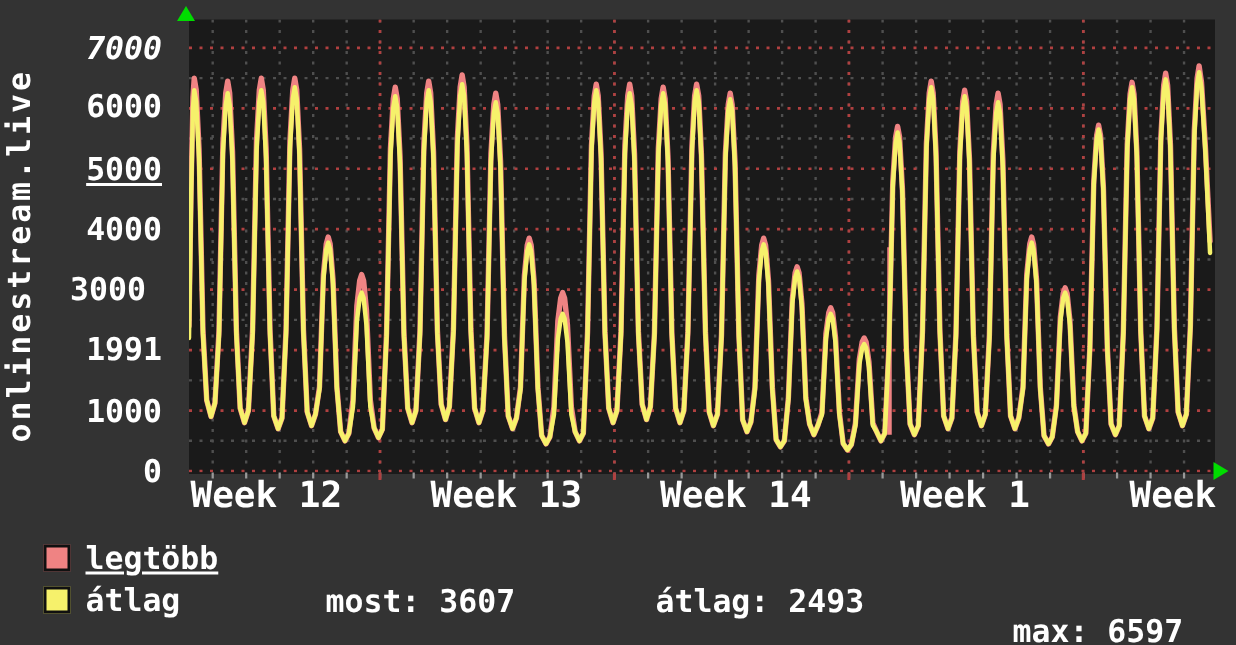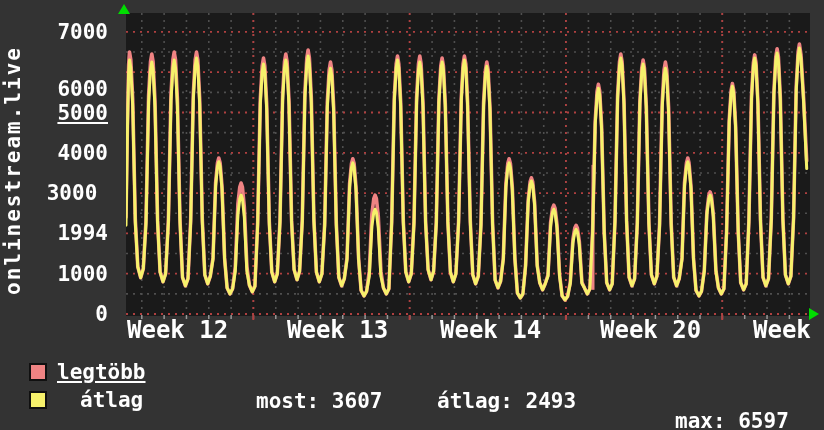--- a/index.html
+++ b/index.html
@@ -122,44 +122,44 @@
       <line x1="409.6" y1="315" x2="409.6" y2="320" stroke="#b04040" stroke-width="2"></line>
       <line x1="565.9" y1="315" x2="565.9" y2="320" stroke="#b04040" stroke-width="2"></line>
       <line x1="722.2" y1="315" x2="722.2" y2="320" stroke="#b04040" stroke-width="2"></line>
       <polygon points="118,14 130,14 124,4" fill="#00dd00"></polygon>
       <polygon points="809,308 809,320 819,314" fill="#00dd00"></polygon>
     </svg>
 
   <div class="abs vtitle">onlinestream.live</div>
 
   <div id="ylabels">
-      <div class="abs ylab" style="left: 36px; top: 20.9px;">7000</div>
-      <div class="abs ylab" style="left: 36px; top: 78px;">6000</div>
+      <div class="abs ylab" style="left: 36px; top: 20.9px; font-style: italic;">7000</div>
+      <div class="abs ylab" style="left: 36px; top: 60px;">6000</div>
       <div class="abs ylab" style="left: 36px; top: 101.5px; text-decoration: underline;">5000</div>
       <div class="abs ylab" style="left: 36px; top: 141.8px;">4000</div>
       <div class="abs ylab" style="left: 36px; top: 182.1px; text-align: center;">3000</div>
-      <div class="abs ylab" style="left: 36px; top: 222.4px;">1994</div>
+      <div class="abs ylab" style="left: 36px; top: 222.4px;">1991</div>
       <div class="abs ylab" style="left: 36px; top: 262.7px;">1000</div>
       <div class="abs ylab" style="left: 36px; top: 303px;">0</div>
     </div>
   <div id="xlabels">
       <div class="abs xlab" style="left: 127px; top: 319px;">Week 12</div>
       <div class="abs xlab" style="left: 287px; top: 319px;">Week 13</div>
       <div class="abs xlab" style="left: 440px; top: 319px;">Week 14</div>
-      <div class="abs xlab" style="left: 600px; top: 319px;">Week 20</div>
+      <div class="abs xlab" style="left: 600px; top: 319px;">Week 1</div>
       <div class="abs xlab" style="left: 753px; top: 319px;">Week</div>
     </div>
 
   <div class="legend-row" style="top:361px;text-decoration:underline;">
     <span class="swatch" id="swatch0" style="background: rgb(239, 131, 131);"></span>
     <span class="legend-label">legtöbb</span>
   </div>
-  <div class="legend-row" style="top:389px;gap:23px;">
+  <div class="legend-row" style="top:389px;">
     <span class="swatch" id="swatch1" style="background: rgb(246, 241, 107);"></span>
     <span class="legend-label">átlag</span>
   </div>
 
   <div id="stats">
-      <div class="abs stat" style="left: 217px; top: 390px; margin-left: 39px;">most: 3607</div>
+      <div class="abs stat" style="left: 217px; top: 390px;">most: 3607</div>
       <div class="abs stat" style="left: 437px; top: 390px;">átlag: 2493</div>
       <div class="abs stat" style="left: 675px; top: 390px; margin-top: 20px;">max: 6597</div>
     </div>
 </div>
 
 </body></html>

